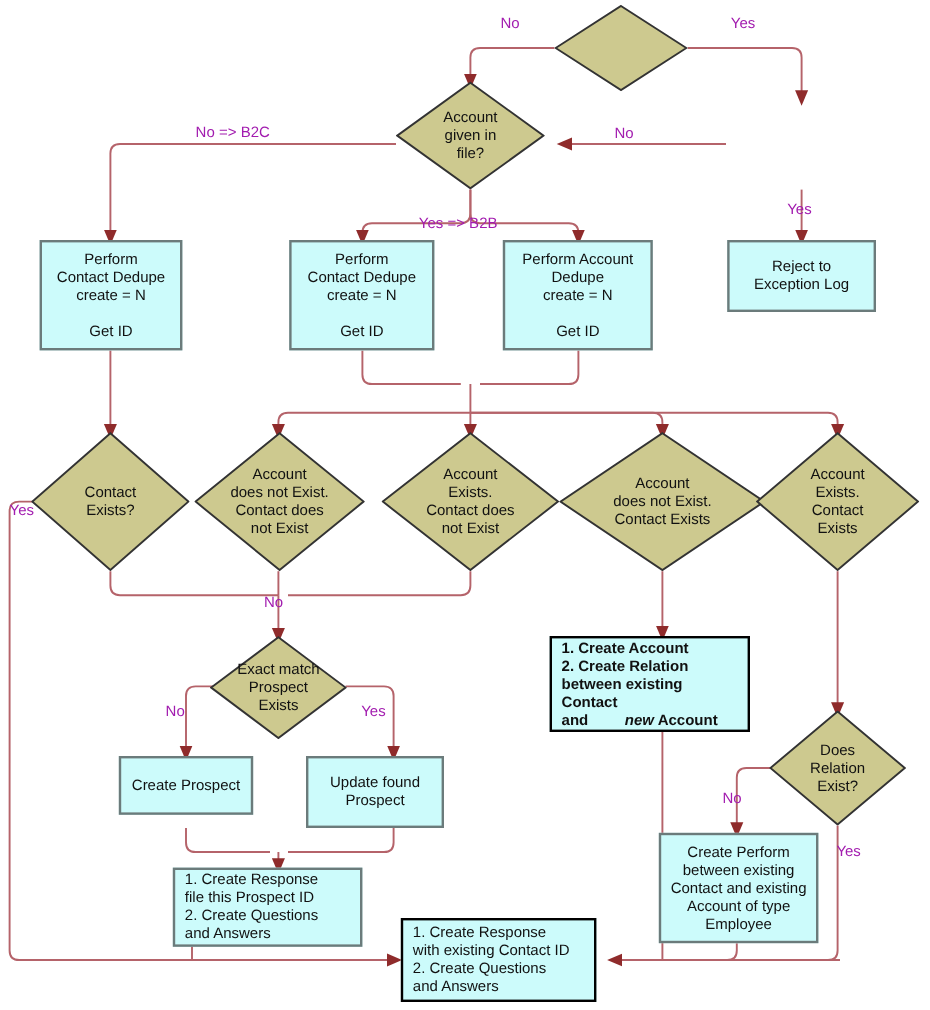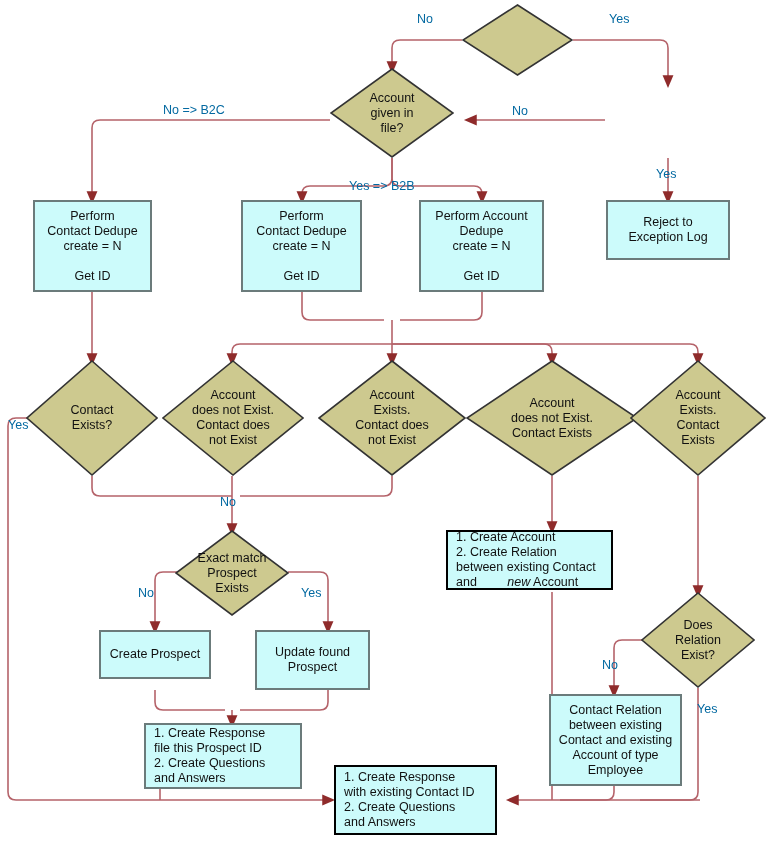--- a/index.html
+++ b/index.html
@@ -11,21 +11,21 @@
         justify-content:center;text-align:center;color:#111;}
   .proc{background:#ccfbfb;border:2px solid #6b7b7b;font-size:12.5px;line-height:15px;}
   .proc.black{border:2px solid #000000;}
   .proc.left{justify-content:flex-start;text-align:left;}
 
   .diamond{background:transparent;}
   .diamond .shape{position:absolute;left:0;top:0;width:100%;height:100%;}
   .diamond .txt{position:relative;z-index:2;width:100%;font-size:12.5px;line-height:15px;
                 text-align:center;color:#111;}
 
-  .elabel{position:absolute;font-size:12.5px;color:#0369a1;white-space:nowrap;}
+  .elabel{position:absolute;font-size:12.5px;color:#a21caf;white-space:nowrap;}
   .pad{padding:6px 8px;}
   em{font-style:italic;margin-left:27px;}
 </style>
 </head>
 <body>
 
 <div id="canvas">
 
   <svg id="edges" viewBox="0 0 775 842">
     <defs>
@@ -238,32 +238,32 @@
       </div>
   </div>
 
   <div class="node proc" style="left:255px;top:630px;width:115px;height:60px;">
     <div>
         <div>Update found</div>
         <div>Prospect</div>
       </div>
   </div>
 
-  <div class="node proc black left pad" style="left:446px;top:530px;width:167px;height:60px;">
+  <div class="node proc black left pad" style="left:458px;top:530px;width:167px;height:80px;font-weight:bold;">
     <div>
         <div>1. Create Account</div>
         <div>2. Create Relation</div>
         <div>between existing Contact</div>
         <div>and <em>new</em> Account</div>
       </div>
   </div>
 
   <div class="node proc" style="left:549px;top:694px;width:133px;height:92px;">
     <div>
-        <div>Contact Relation</div>
+        <div>Create Perform</div>
         <div>between existing</div>
         <div>Contact and existing</div>
         <div>Account of type</div>
         <div>Employee</div>
       </div>
   </div>
 
   <div class="node proc left pad" style="left:144px;top:723px;width:158px;height:66px;">
     <div>
         <div>1. Create Response</div>

